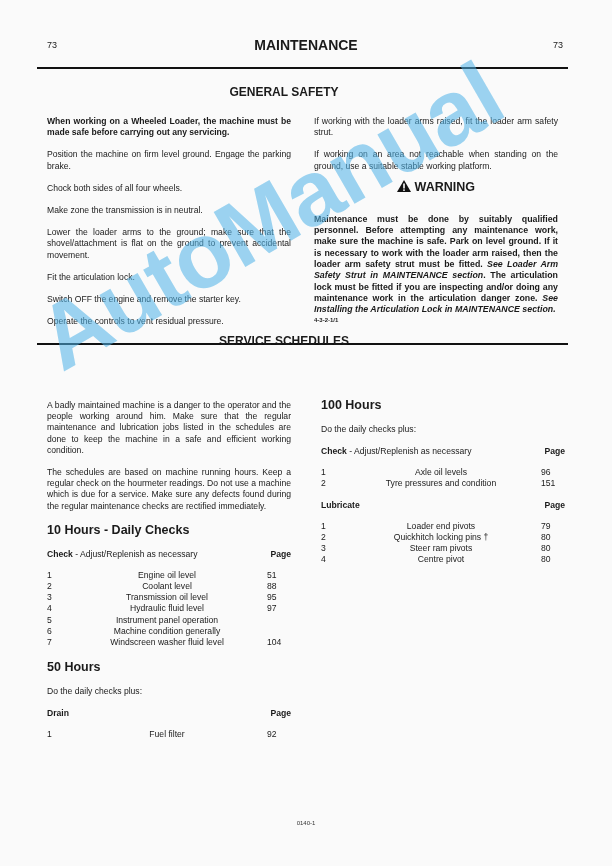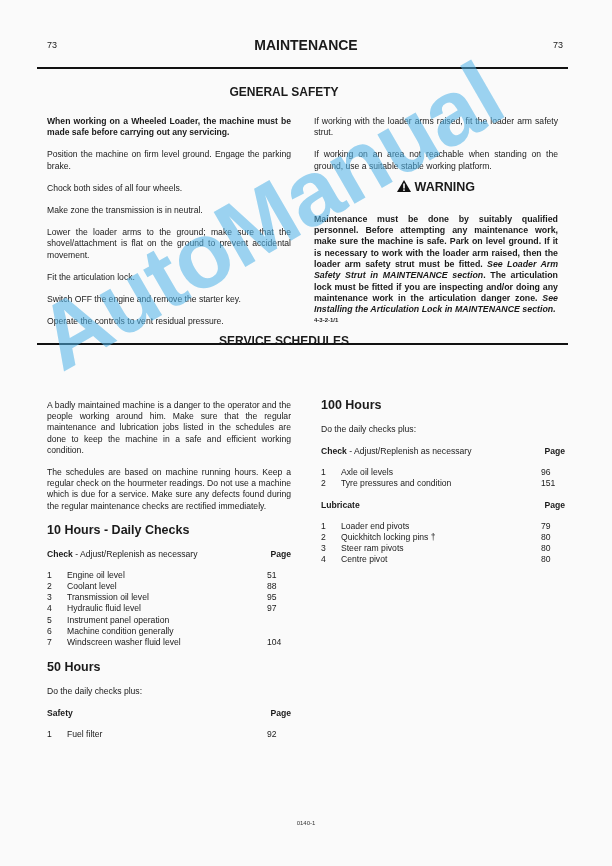--- a/index.html
+++ b/index.html
@@ -13,21 +13,21 @@
   .p { font-size:8.6px; line-height:11.2px; text-align:justify; }
   .b { font-weight:bold; }
   .warn-h { font-size:12.5px; font-weight:bold; text-align:center; }
   .warn-body { font-size:8.8px; line-height:11.3px; font-weight:bold; text-align:justify; }
   .warn-body i { font-style:italic; }
   .code { font-size:6px; font-weight:bold; }
   .h2 { font-size:12.5px; font-weight:bold; }
   .th { font-size:8.6px; display:flex; justify-content:space-between; }
   .row { font-size:8.6px; line-height:11.2px; display:flex; }
   .row .n { width:20px; }
-  .row .t { flex:1; }
+  .row .t { flex:1;text-align:center; }
   .row .pg { width:24px; }
   .watermark { left:20px; top:300px; font-size:92px; font-weight:bold; color:#4fb3e8; opacity:0.55;
                transform:rotate(-30deg); transform-origin:left top; white-space:nowrap; letter-spacing:-1px; pointer-events:none; }
   .footer { top:820px; left:0; width:612px; text-align:center; font-size:6px; color:#333; }
 </style>
 </head>
 <body>
 
 <div class="abs pnum" style="left:47px;">73</div>
 <div class="abs hdr-title">MAINTENANCE</div>
@@ -116,21 +116,21 @@
       <div class="row">
         <span class="n">7</span>
         <span class="t">Windscreen washer fluid level</span>
         <span class="pg">104</span>
       </div>
     </div>
 
   <div class="h2" style="margin-top:12px; margin-bottom:12px;">50 Hours</div>
   <div class="p" style="margin-bottom:11px;">Do the daily checks plus:</div>
   <div class="th b" style="margin-bottom:11px;">
-    <span>Safety</span>
+    <span>Drain</span>
     <span>Page</span>
   </div>
   <div id="fifty-list">
       <div class="row">
         <span class="n">1</span>
         <span class="t">Fuel filter</span>
         <span class="pg">92</span>
       </div>
     </div>
 </div>

